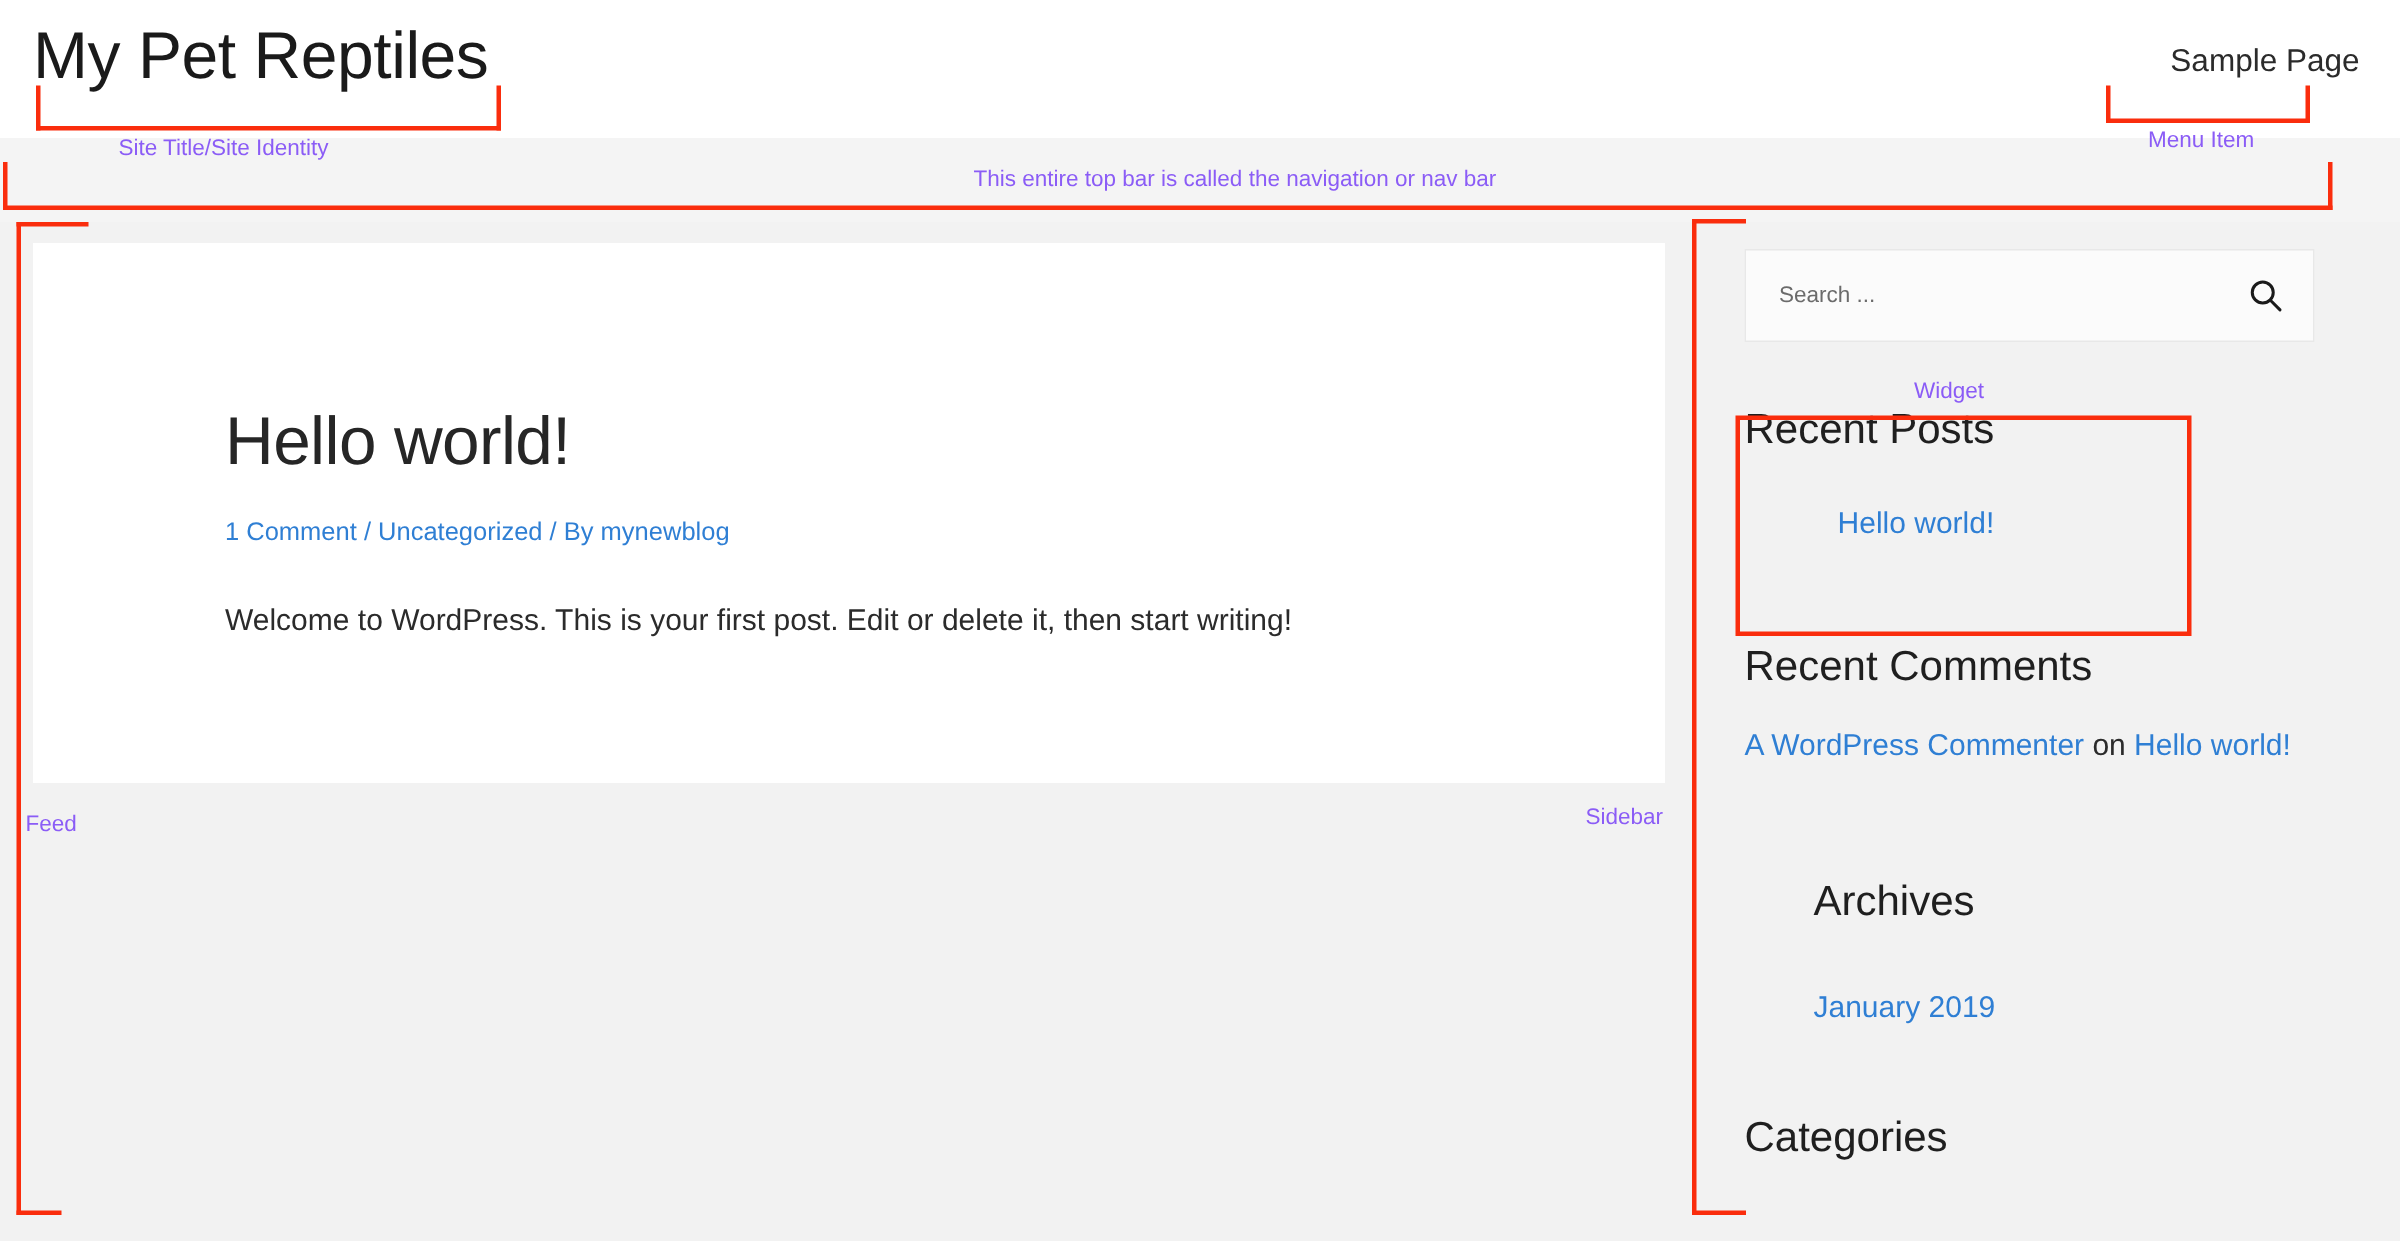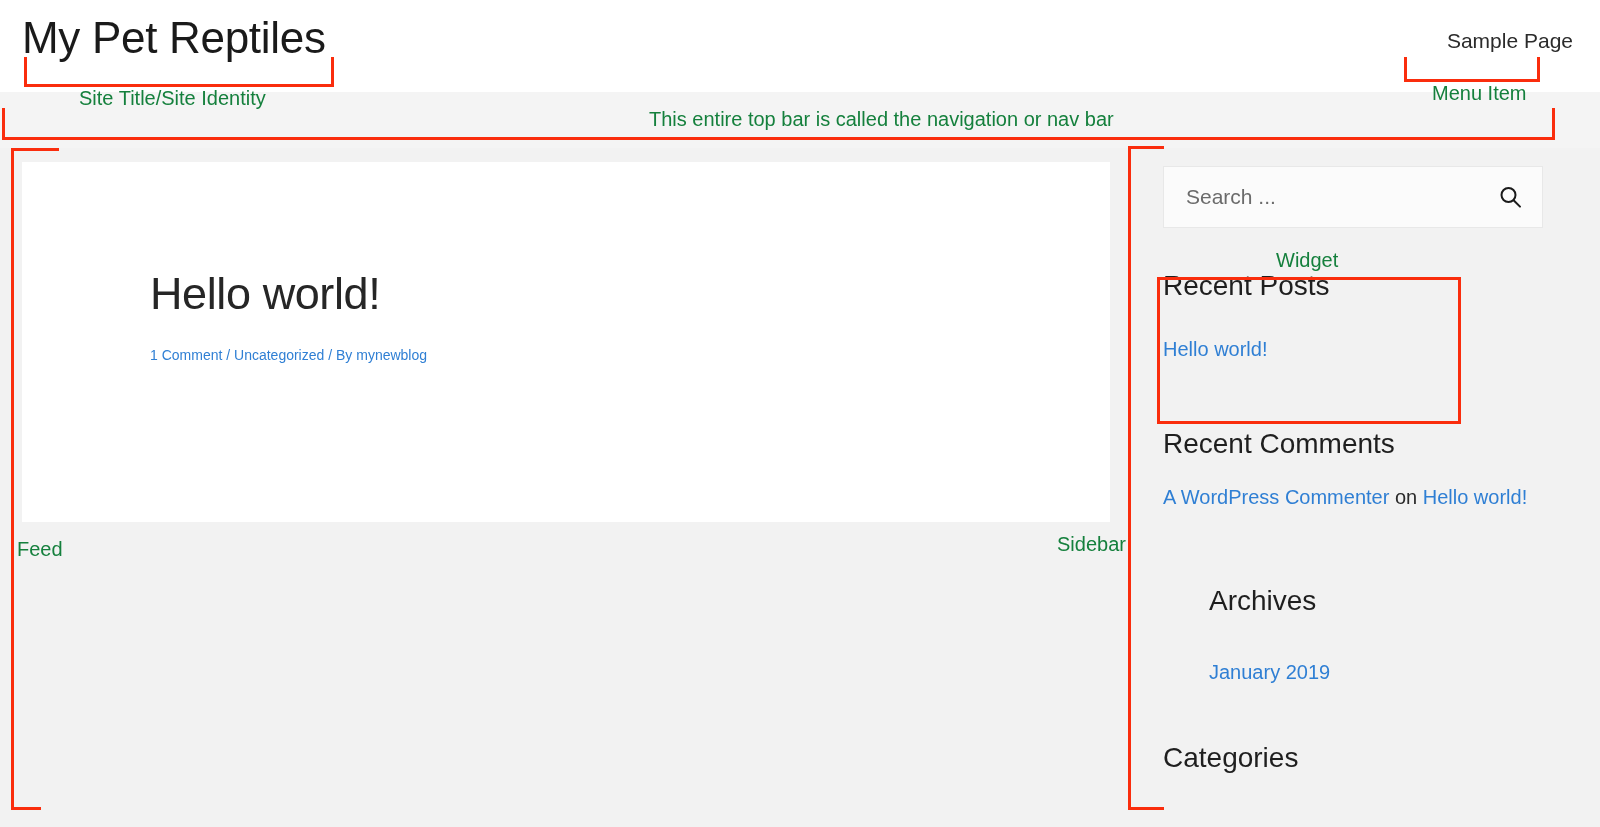--- a/index.html
+++ b/index.html
@@ -92,21 +92,21 @@
   .post-title {
     font-size: 45px;
     line-height: 52px;
     color: #262626;
     font-weight: 400;
     letter-spacing: -0.4px;
     margin: 0 0 22px 0;
     white-space: nowrap;
   }
   .post-meta {
-    font-size: 14px;
+    font-size: 17px;
     line-height: 26px;
     margin: 0 0 32px 0;
     color: #2f7fd4;
     white-space: nowrap;
   }
   .post-meta a {
     color: #2f7fd4;
     text-decoration: none;
   }
   .post-meta .sep { color: #2f7fd4; }
@@ -139,21 +139,21 @@
     position: absolute;
     left: 22px;
     top: 0;
     height: 60px;
     line-height: 60px;
     width: 280px;
     border: none;
     outline: none;
     background: transparent;
     font-family: "Liberation Sans", sans-serif;
-    font-size: 21px;
+    font-size: 15px;
     color: #15803d;
     padding: 0;
   }
   .search-input::placeholder { color: #6b6b6b; opacity: 1; }
   .search-btn {
     position: absolute;
     right: 16px;
     top: 16px;
     width: 30px;
     height: 30px;
@@ -174,40 +174,40 @@
     white-space: nowrap;
   }
   .widget-list { list-style: none; margin: 0; padding: 0; }
   .widget-list li {
     font-size: 20px;
     line-height: 30px;
     color: #2b2b2b;
   }
   .widget-list a { color: #2f7fd4; text-decoration: none; }
 
-  #recent-posts-widget { top: 120px; }
+  #recent-posts-widget { top: 120px; text-align: right; }
   #recent-posts-widget .widget-list { margin-top: 30px; }
 
   #recent-comments-widget { top: 278px; }
   #recent-comments-widget .widget-list { margin-top: 20px; }
 
   #archives-widget { top: 435px; margin-left: 46px; }
   #archives-widget .widget-list { margin-top: 38px; }
 
   #categories-widget { top: 592px; }
 
   
   .anno {
     position: absolute;
     pointer-events: none;
   }
   .anno-label {
     position: absolute;
-    color: #15803d;
-    font-size: 20px;
+    color: #8b5cf6;
+    font-size: 15px;
     line-height: 19px;
     white-space: nowrap;
     font-family: "Liberation Sans", sans-serif;
   }
   .bracket {
     position: absolute;
     border-color: #fa2d0d;
     border-style: solid;
     box-sizing: border-box;
   }
@@ -238,20 +238,21 @@
   </div>
 
   <div class="nav-band"></div>
 
   <div class="content-wrap">
 
     <div class="article-card">
       <div class="article-inner">
         <h1 class="post-title">Hello world!</h1>
         <div class="post-meta"><a href="#">1 Comment</a><span class="sep"> / </span><a href="#">Uncategorized</a><span class="sep"> / </span><span>By </span><a href="#">mynewblog</a></div>
+        <p class="post-excerpt">Welcome to WordPress. This is your first post. Edit or delete it, then start writing!</p>
       </div>
     </div>
 
     <div class="sidebar">
 
       <div class="search-widget">
         <input class="search-input" type="text" placeholder="Search ..." style="">
         <button class="search-btn">
           <svg width="30" height="30" viewBox="0 0 30 30">
             <circle cx="12.5" cy="12" r="7" fill="none" stroke="#1a1a1a" stroke-width="2"></circle>

